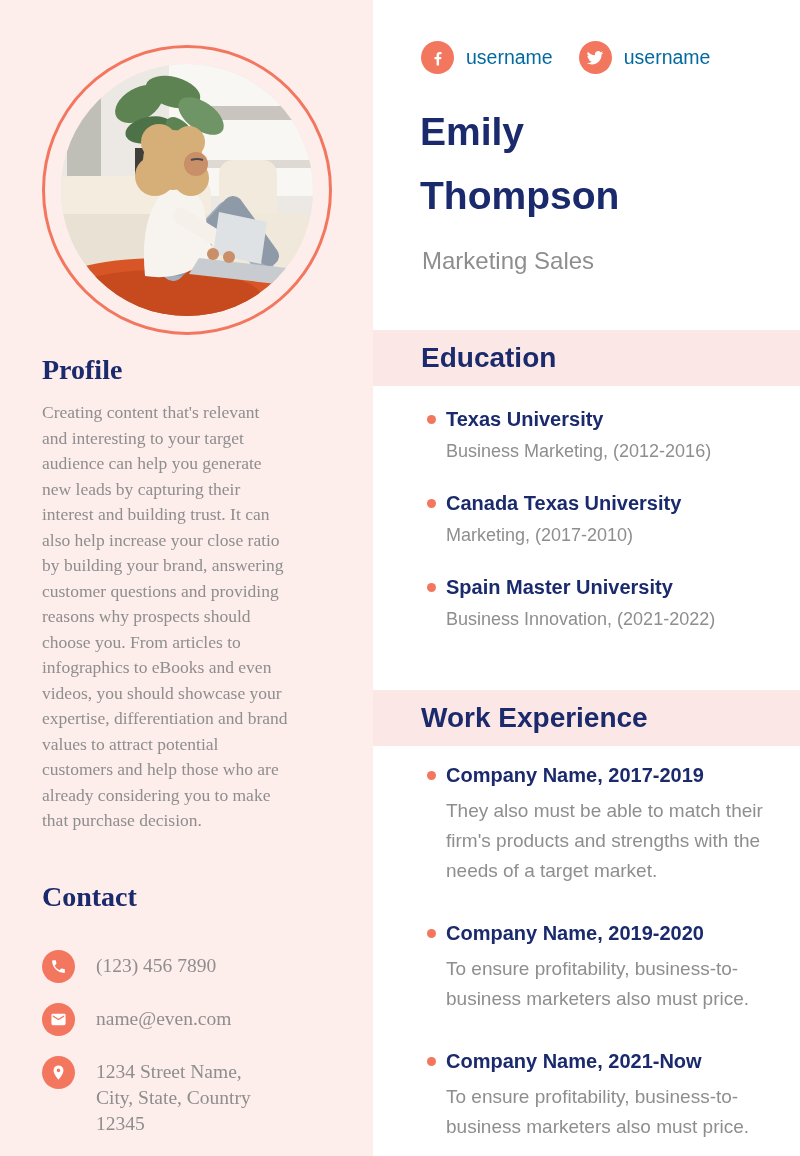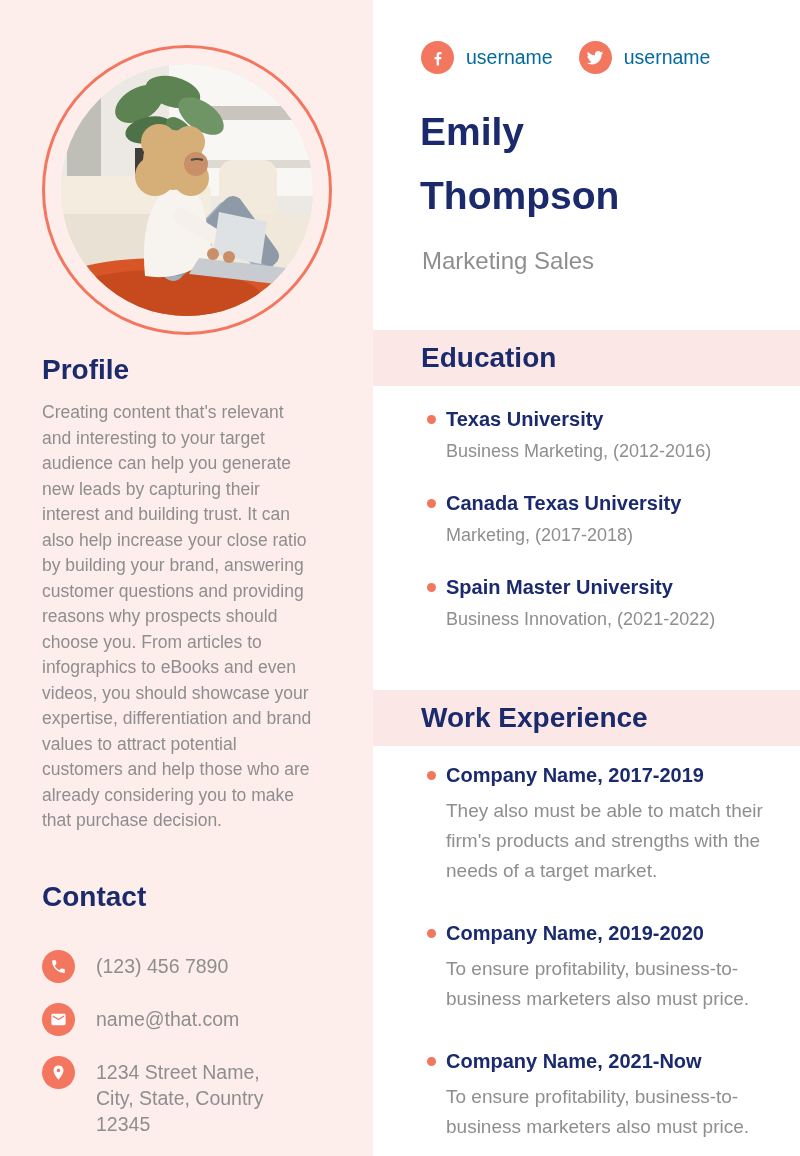--- a/index.html
+++ b/index.html
@@ -1,20 +1,20 @@
 <!DOCTYPE html>
 <html><head>
 <meta charset="utf-8">
 <style>
   html,body{margin:0;padding:0;}
   body{width:800px;height:1156px;font-family:"Liberation Sans",sans-serif;background:#fff;}
   .page{position:relative;width:800px;height:1156px;overflow:hidden;background:#ffffff;}
 
   
-  .sidebar{position:absolute;left:0;top:0;width:373px;height:1156px;background:#FDEDEB;}
+  .sidebar{position:absolute;left:0;top:0;width:373px;height:1156px;background:#FDEDEB;font-family:Liberation Serif, serif;}
   .photo-ring{position:absolute;left:42px;top:45px;width:290px;height:290px;border:3px solid #F3765F;
     border-radius:50%;box-sizing:border-box;display:flex;align-items:center;justify-content:center;}
   .photo-circle{width:252px;height:252px;border-radius:50%;overflow:hidden;background:#ece8e2;}
   .sb-section{padding:0 28px 0 42px;}
   .sb-heading{margin:0;color:#1A2A6C;font-size:28px;font-weight:bold;line-height:34px;}
   .profile-heading{padding-top:353px;} 
   .profile-text{margin:13px 0 0 0;color:#8E8E8E;font-size:17.5px;line-height:25.5px;white-space:pre-line;}
   .contact-heading{margin-top:46px;}
   .contact-list{list-style:none;margin:36px 0 0 0;padding:0;}
   .contact-row{display:flex;align-items:flex-start;margin-bottom:20px;}
@@ -140,21 +140,21 @@
               </svg>
           </span>
           <span class="contact-value">(123) 456 7890</span>
         </li>
         <li class="contact-row">
           <span class="icon-circle">
             <svg viewBox="0 0 24 24">
                 <path d="M20 4H4c-1.1 0-2 .9-2 2v12c0 1.1.9 2 2 2h16c1.1 0 2-.9 2-2V6c0-1.1-.9-2-2-2zm0 4l-8 5-8-5V6l8 5 8-5v2z"></path>
               </svg>
           </span>
-          <span class="contact-value">name@that.com</span>
+          <span class="contact-value">name@even.com</span>
         </li>
         <li class="contact-row">
           <span class="icon-circle">
             <svg viewBox="0 0 24 24">
                 <path fill-rule="evenodd" d="M12 2a7 7 0 0 0-7 7c0 5.25 7 13 7 13s7-7.75 7-13a7 7 0 0 0-7-7zm0 9.5a2.5 2.5 0 1 1 0-5 2.5 2.5 0 0 1 0 5z"></path>
               </svg>
           </span>
           <span class="contact-value">1234 Street Name,
 City, State, Country
 12345</span>
@@ -198,21 +198,21 @@
           <span class="bullet"></span>
           <span class="item-title">Texas University</span>
         </div>
         <div class="item-sub">Business Marketing, (2012-2016)</div>
       </li>
       <li class="item">
         <div class="item-title-row">
           <span class="bullet"></span>
           <span class="item-title">Canada Texas University</span>
         </div>
-        <div class="item-sub">Marketing, (2017-2018)</div>
+        <div class="item-sub">Marketing, (2017-2010)</div>
       </li>
       <li class="item">
         <div class="item-title-row">
           <span class="bullet"></span>
           <span class="item-title">Spain Master University</span>
         </div>
         <div class="item-sub">Business Innovation, (2021-2022)</div>
       </li>
     </ul>
 

